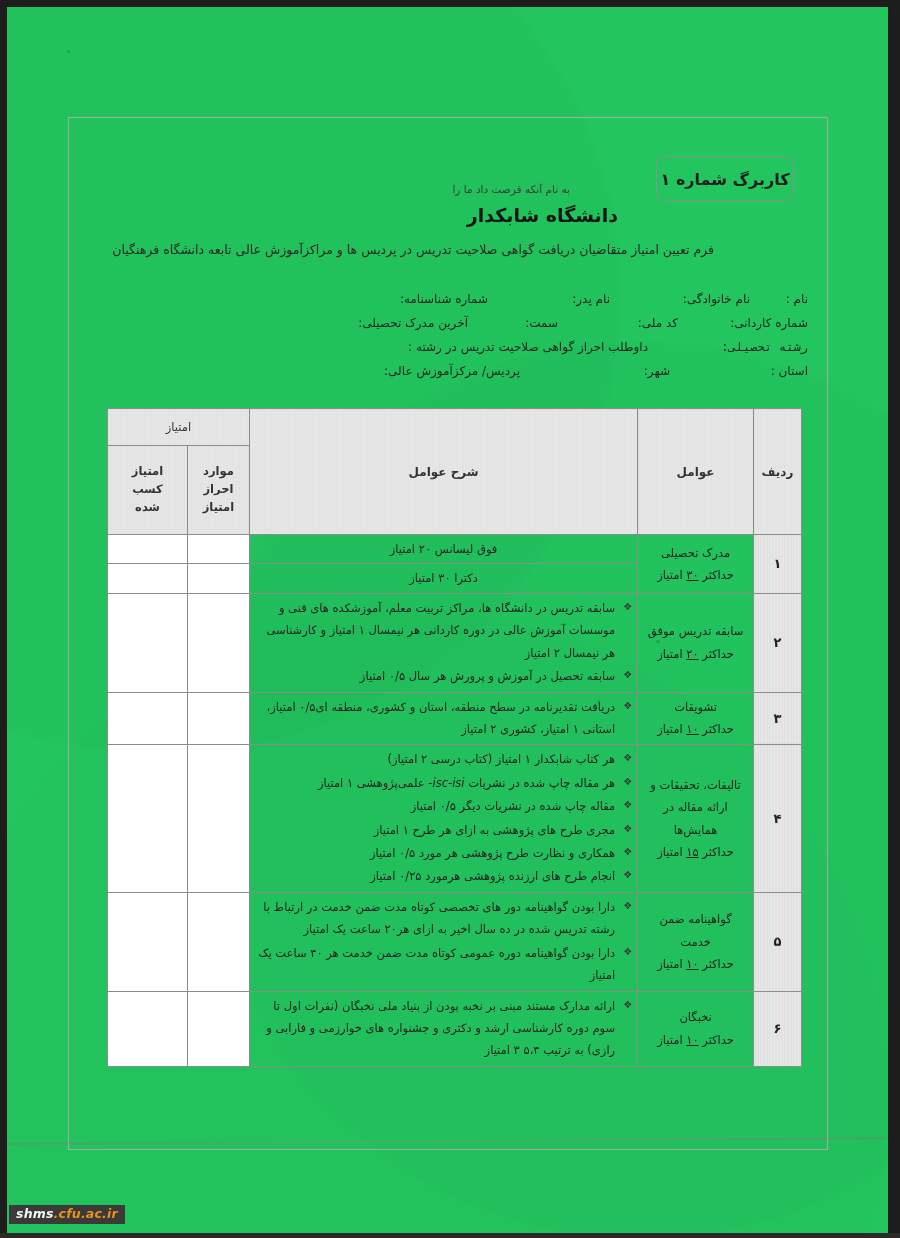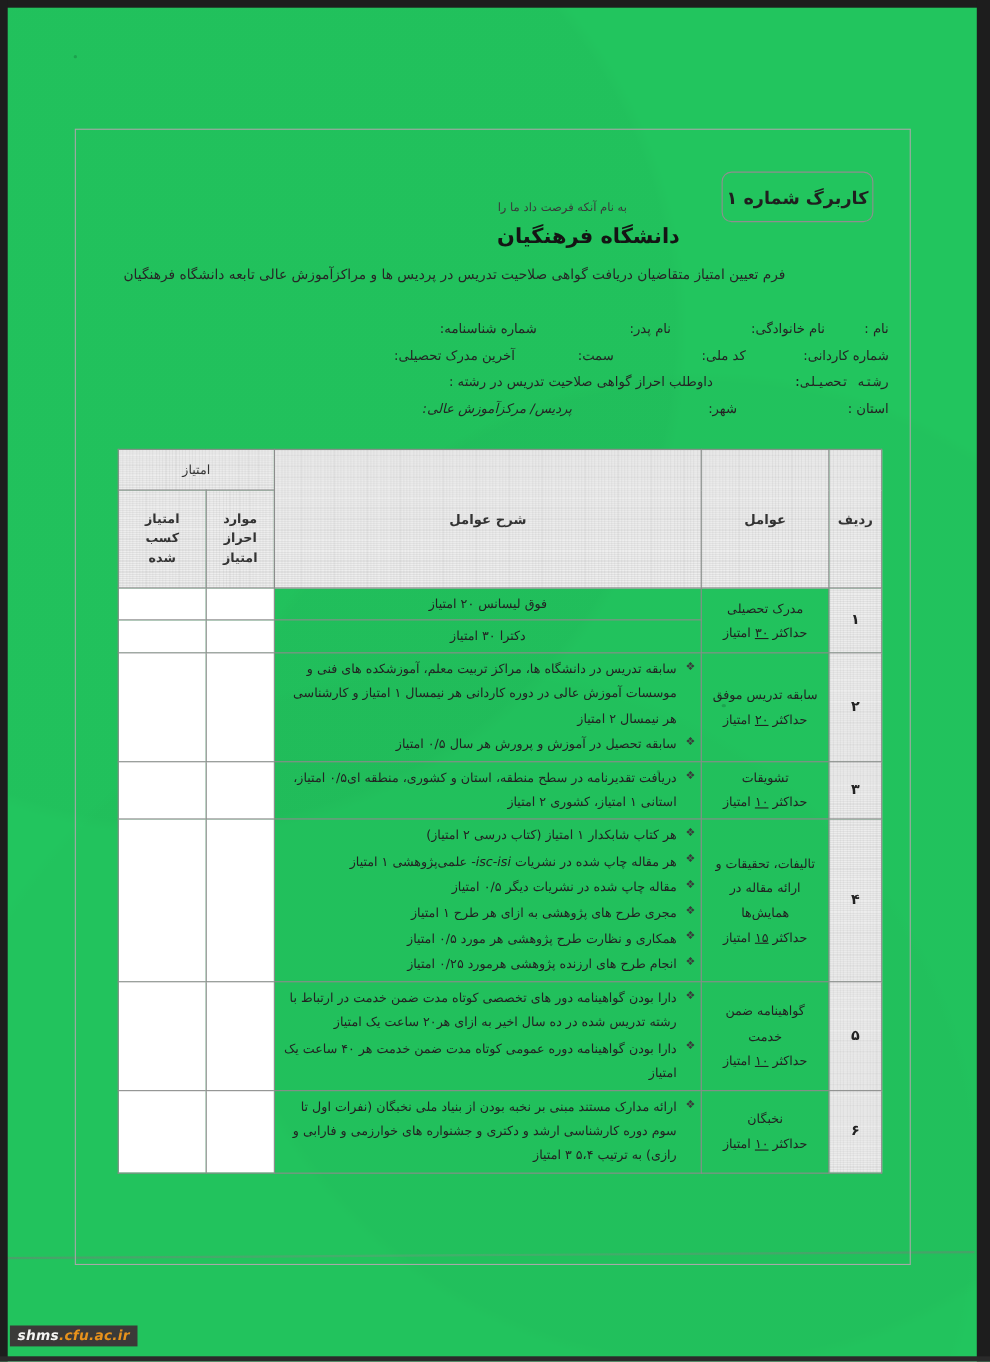--- a/index.html
+++ b/index.html
@@ -282,21 +282,21 @@
   <div class="speck" style="top:640px; right:240px; width:4px; height:3px;"></div>
   <div class="speck" style="top:700px; right:300px; width:3px; height:3px;"></div>
 
   <div class="frame"></div>
 
   <div class="form-number-box">
     <span>کاربرگ شماره ۱</span>
   </div>
 
   <div class="bismillah">به نام آنکه فرصت داد ما را</div>
-  <div class="org-title">دانشگاه فرهنگیان</div>
+  <div class="org-title">دانشگاه شابکدار</div>
   <div class="form-subtitle">فرم تعیین امتیاز متقاضیان دریافت گواهی صلاحیت تدریس در پردیس ها و مراکزآموزش عالی تابعه دانشگاه فرهنگیان</div>
 
   <div class="fields">
     <div class="field-row">
       <span class="field" style="right:0px;">نام :</span>
       <span class="field" style="right:58px;">نام خانوادگی:</span>
       <span class="field" style="right:198px;">نام پدر:</span>
       <span class="field" style="right:320px;">شماره شناسنامه:</span>
     </div>
     <div class="field-row">
@@ -305,21 +305,21 @@
       <span class="field" style="right:250px;">سمت:</span>
       <span class="field" style="right:340px;">آخرین مدرک تحصیلی:</span>
     </div>
     <div class="field-row">
       <span class="field" style="right:0px;font-family:Liberation Mono, monospace;">رشته تحصیلی:</span>
       <span class="field" style="right:160px;">داوطلب احراز گواهی صلاحیت تدریس در رشته :</span>
     </div>
     <div class="field-row">
       <span class="field" style="right:0px;margin-left:47px;">استان :</span>
       <span class="field" style="right:138px;">شهر:</span>
-      <span class="field" style="right:288px;font-style:italic;">پردیس/ مرکزآموزش عالی:</span>
+      <span class="field" style="right:288px;">پردیس/ مرکزآموزش عالی:</span>
     </div>
   </div>
 
   <table class="score-table">
     <colgroup>
       <col class="c-radif">
         <col class="c-avamel">
         <col class="c-sharh">
         <col class="c-movrd">
         <col class="c-kasb">

